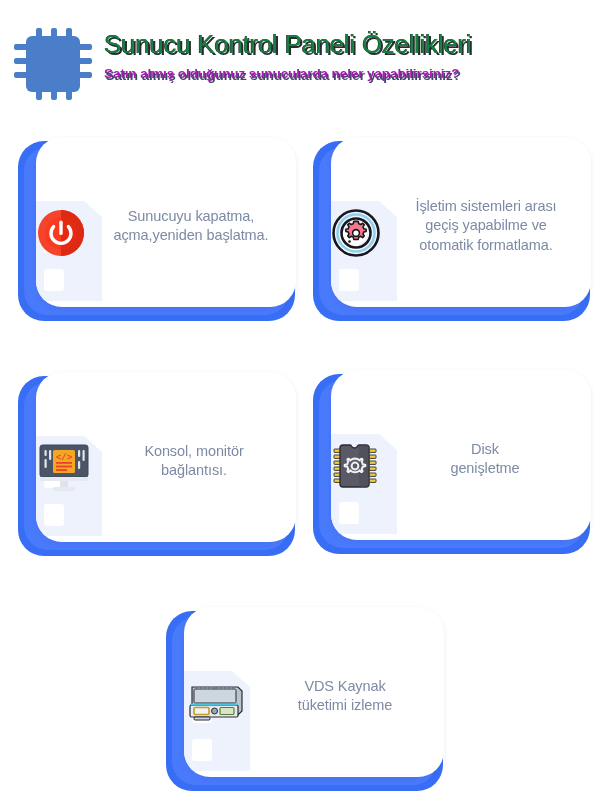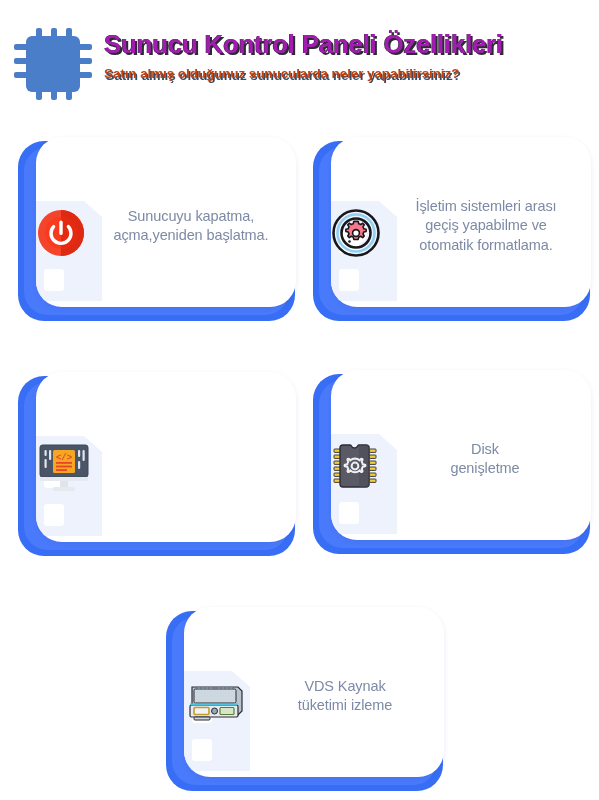--- a/index.html
+++ b/index.html
@@ -13,27 +13,27 @@
 
   
   .header{position:absolute;left:0;top:0;width:599px;height:128px;}
   .logo{
     position:absolute;left:14px;top:28px;width:80px;height:72px;
   }
   .logo svg{display:block;}
 
   .title-wrap{position:absolute;left:104px;top:30px;width:490px;}
   .title{
-    font-size:26px;font-weight:bold;color:#a21caf;
+    font-size:26px;font-weight:normal;color:#15803d;
     letter-spacing:-0.3px;line-height:1.15;white-space:nowrap;
     text-shadow:2px 2px 0 #2b2b33, -0.5px -0.5px 0 #2b2b33;
     margin:0;
   }
   .subtitle{
-    font-size:13.5px;font-weight:bold;color:#c2410c;
+    font-size:13.5px;font-weight:bold;color:#a21caf;
     margin:6px 0 0 0;white-space:nowrap;letter-spacing:-0.1px;
     text-shadow:1.5px 1.5px 0 #3a4a63;
   }
 
   
   .grid{position:absolute;left:0;top:128px;width:599px;}
   .row{position:relative;height:235px;}
   .row.single{height:200px;padding-left:21px;}
 
   .card{
@@ -212,20 +212,22 @@
                 <rect x="13" y="8" width="2.2" height="10" rx="1"></rect>
                 <rect x="42" y="8" width="2.2" height="7" rx="1"></rect>
                 <rect x="46.5" y="8" width="2.2" height="11" rx="1"></rect>
                 <rect x="42" y="19" width="2.2" height="8" rx="1"></rect>
               </g>
               <rect x="4" y="35" width="48" height="4" fill="#e6eaf0"></rect>
               <rect x="24" y="39" width="8" height="7" fill="#dfe4eb"></rect>
               <rect x="17" y="45" width="22" height="4" rx="1.6" fill="#e6eaf0"></rect>
             </svg>
           </div>
+          <div class="card-text">Konsol, monitör
+bağlantısı.</div>
         </div>
       </div>
 
       <div class="card c4">
         <div class="backdrop"></div>
         <div class="backdrop soft"></div>
         <div class="panel">
           <svg class="watermark" viewBox="0 0 92 112">
             <g fill="#eef2fd">
               <path d="M6 6 h56 l18 16 v84 h-74 z"></path>

